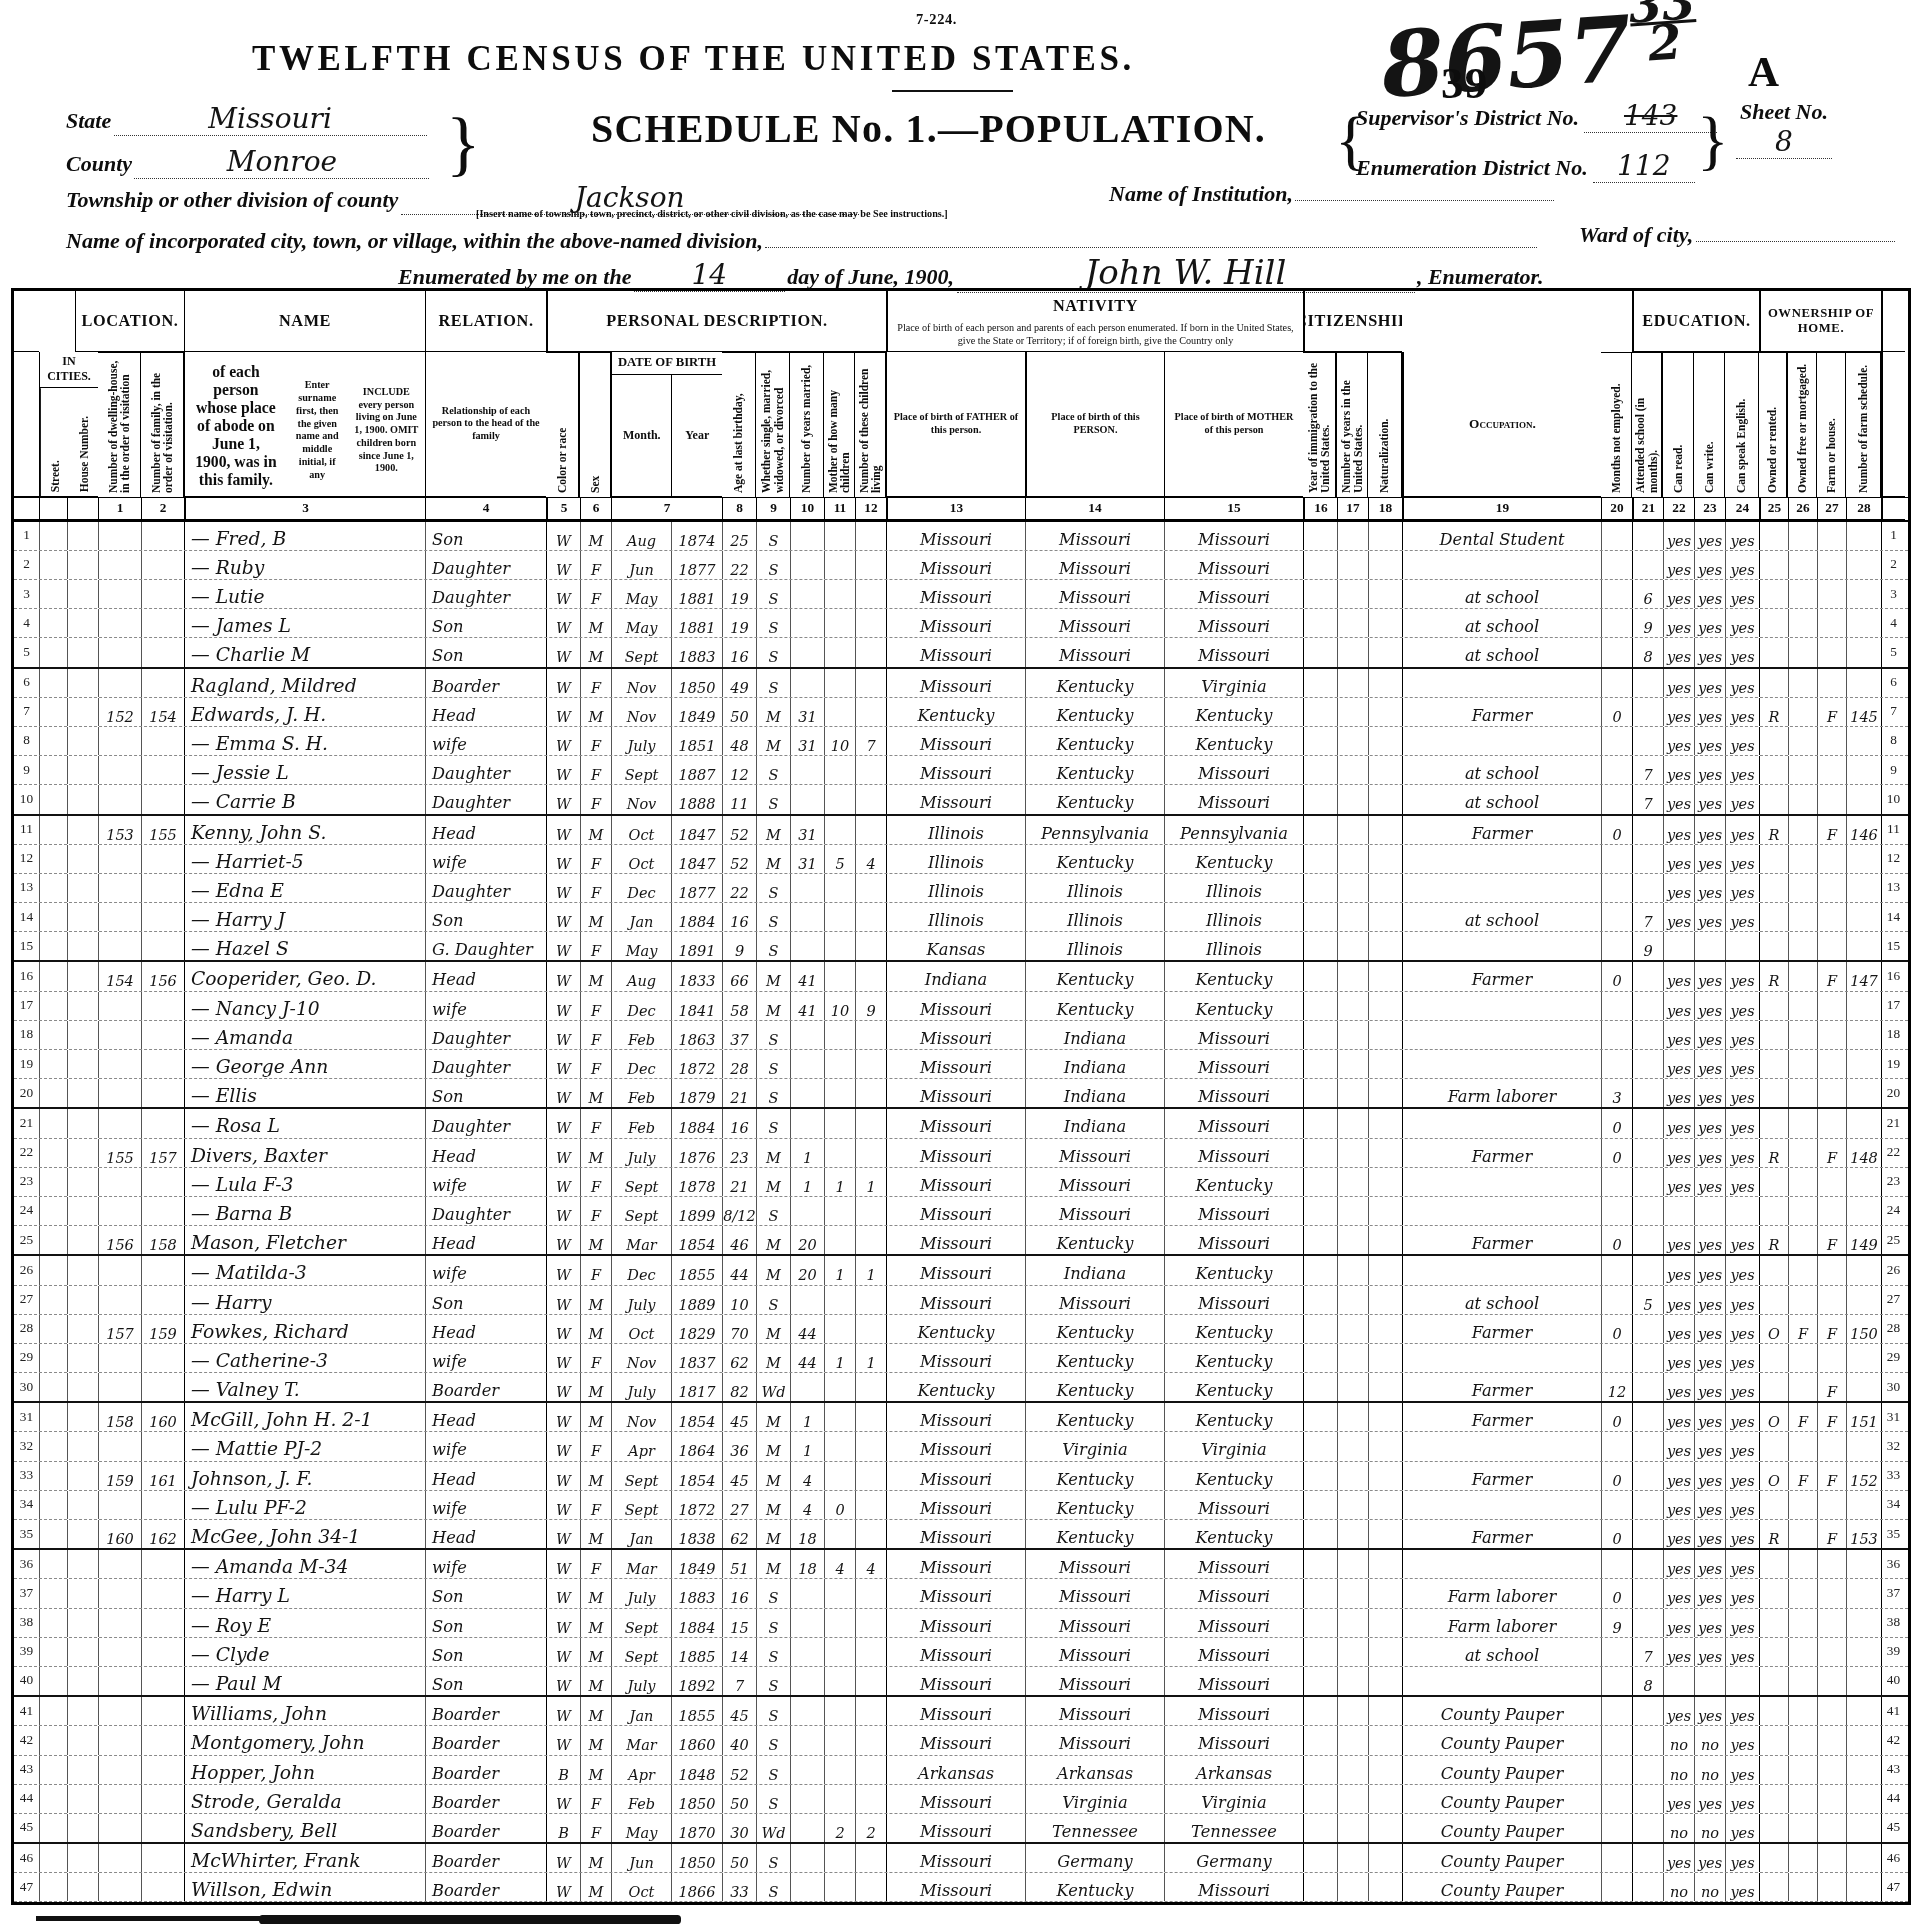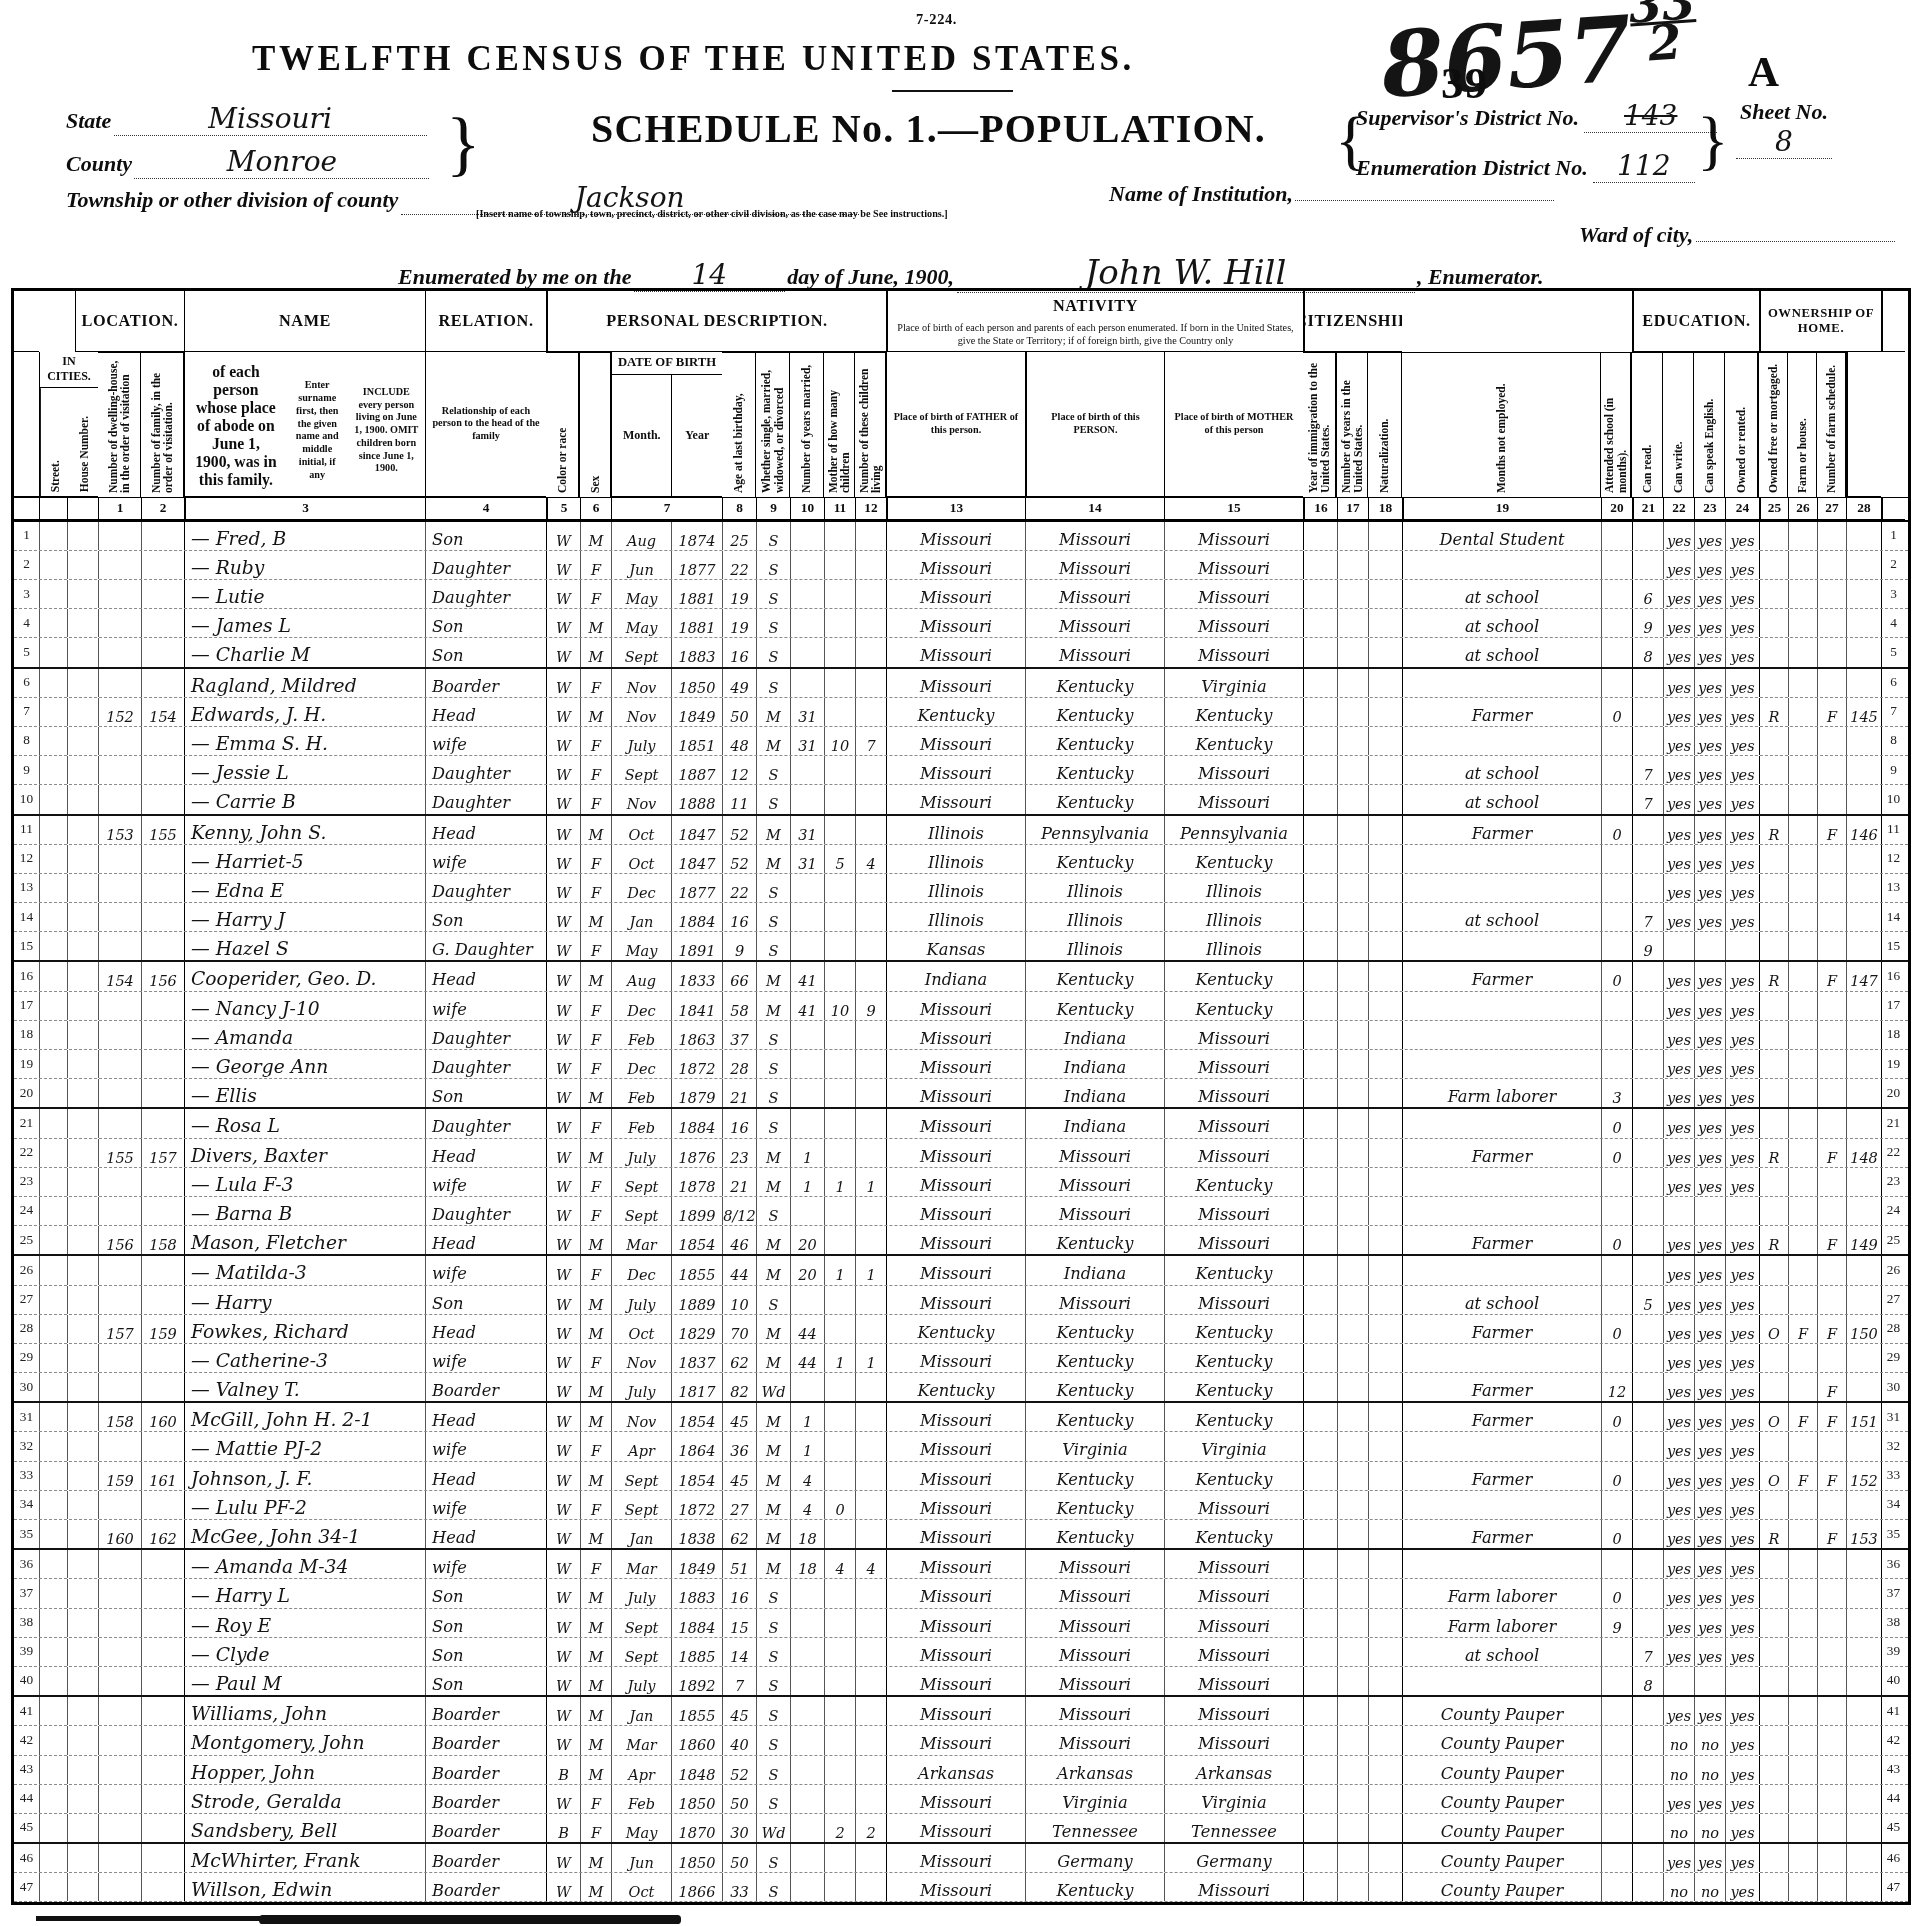--- a/index.html
+++ b/index.html
@@ -111,20 +111,24 @@
   <div id="township-line">
     <span class="fieldlbl">Township or other division of county</span>
     <span class="dotline" style="width:458px;text-align:center;"><span class="hw hwv">Jackson</span></span>
   </div>
   <div id="township-note">[Insert name of township, town, precinct, district, or other civil division, as the case may be   See instructions.]</div>
   <div id="institution-line">
     <span class="fieldlbl">Name of Institution,</span>
     <span class="dotline" style="width:259px;"></span>
   </div>
 
+  <div id="city-line">
+    <span class="fieldlbl">Name of incorporated city, town, or village, within the above-named division,</span>
+    <span class="dotline" style="width:772px;"></span>
+  </div>
   <div id="ward-line">
     <span class="fieldlbl">Ward of city,</span>
     <span class="dotline" style="width:199px;"></span>
   </div>
 
   <div id="enum-line">
     <span class="fieldlbl">Enumerated by me on the</span>
     <span class="dotline" style="width:151px;text-align:center;"><span class="hw hwv">14</span></span>
     <span class="fieldlbl">day of June, 1900,</span>
     <span class="dotline" style="width:458px;text-align:center;"><span class="hw" style="font-size:34px;">John W. Hill</span></span>
@@ -179,20 +183,21 @@
       <div class="hcell vt">Whether single, married, widowed, or divorced</div>
       <div class="hcell vt">Number of years married,</div>
       <div class="hcell vt">Mother of how many children</div>
       <div class="hcell vt">Number of these children living</div>
       <div class="hcell smallnote" style="font-weight:bold;">Place of birth of FATHER of this person.</div>
       <div class="hcell smallnote" style="border-left:2.4px solid #000;font-weight:bold;">Place of birth of this PERSON.</div>
       <div class="hcell smallnote" style="font-weight:bold;">Place of birth of MOTHER of this person</div>
       <div class="hcell vt" style="border-left:2.4px solid #000;">Year of immigration to the United States.</div>
       <div class="hcell vt">Number of years in the United States.</div>
       <div class="hcell vt">Naturalization.</div>
+      <div class="hcell" style="border-left:2.4px solid #000;font-weight:bold;font-size:13.3px;font-variant:small-caps;">Occupation.</div>
       <div class="hcell vt">Months not employed.</div>
       <div class="hcell vt" style="border-left:2.4px solid #000;">Attended school (in months).</div>
       <div class="hcell vt">Can read.</div>
       <div class="hcell vt">Can write.</div>
       <div class="hcell vt">Can speak English.</div>
       <div class="hcell vt" style="border-left:2.4px solid #000;">Owned or rented.</div>
       <div class="hcell vt">Owned free or mortgaged.</div>
       <div class="hcell vt">Farm or house.</div>
       <div class="hcell vt">Number of farm schedule.</div>
       <div class="hcell" style="border-left:2.4px solid #000;"></div>

